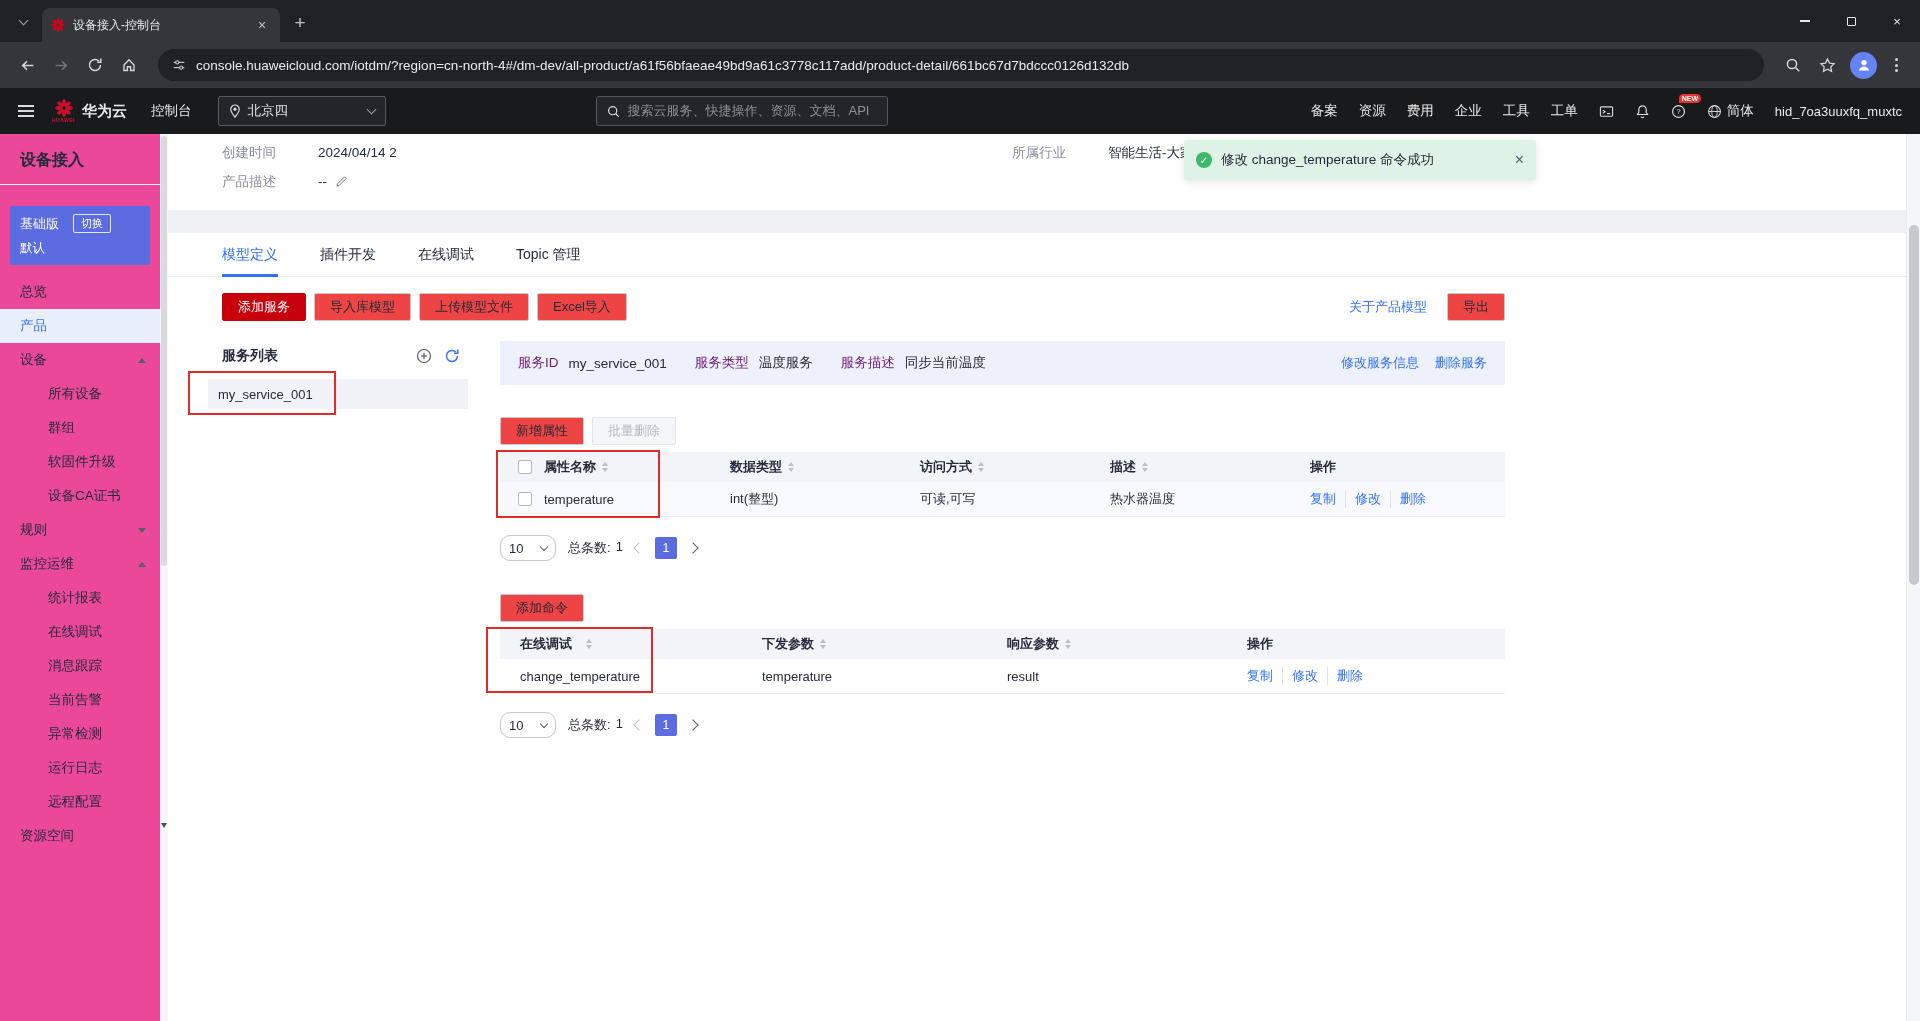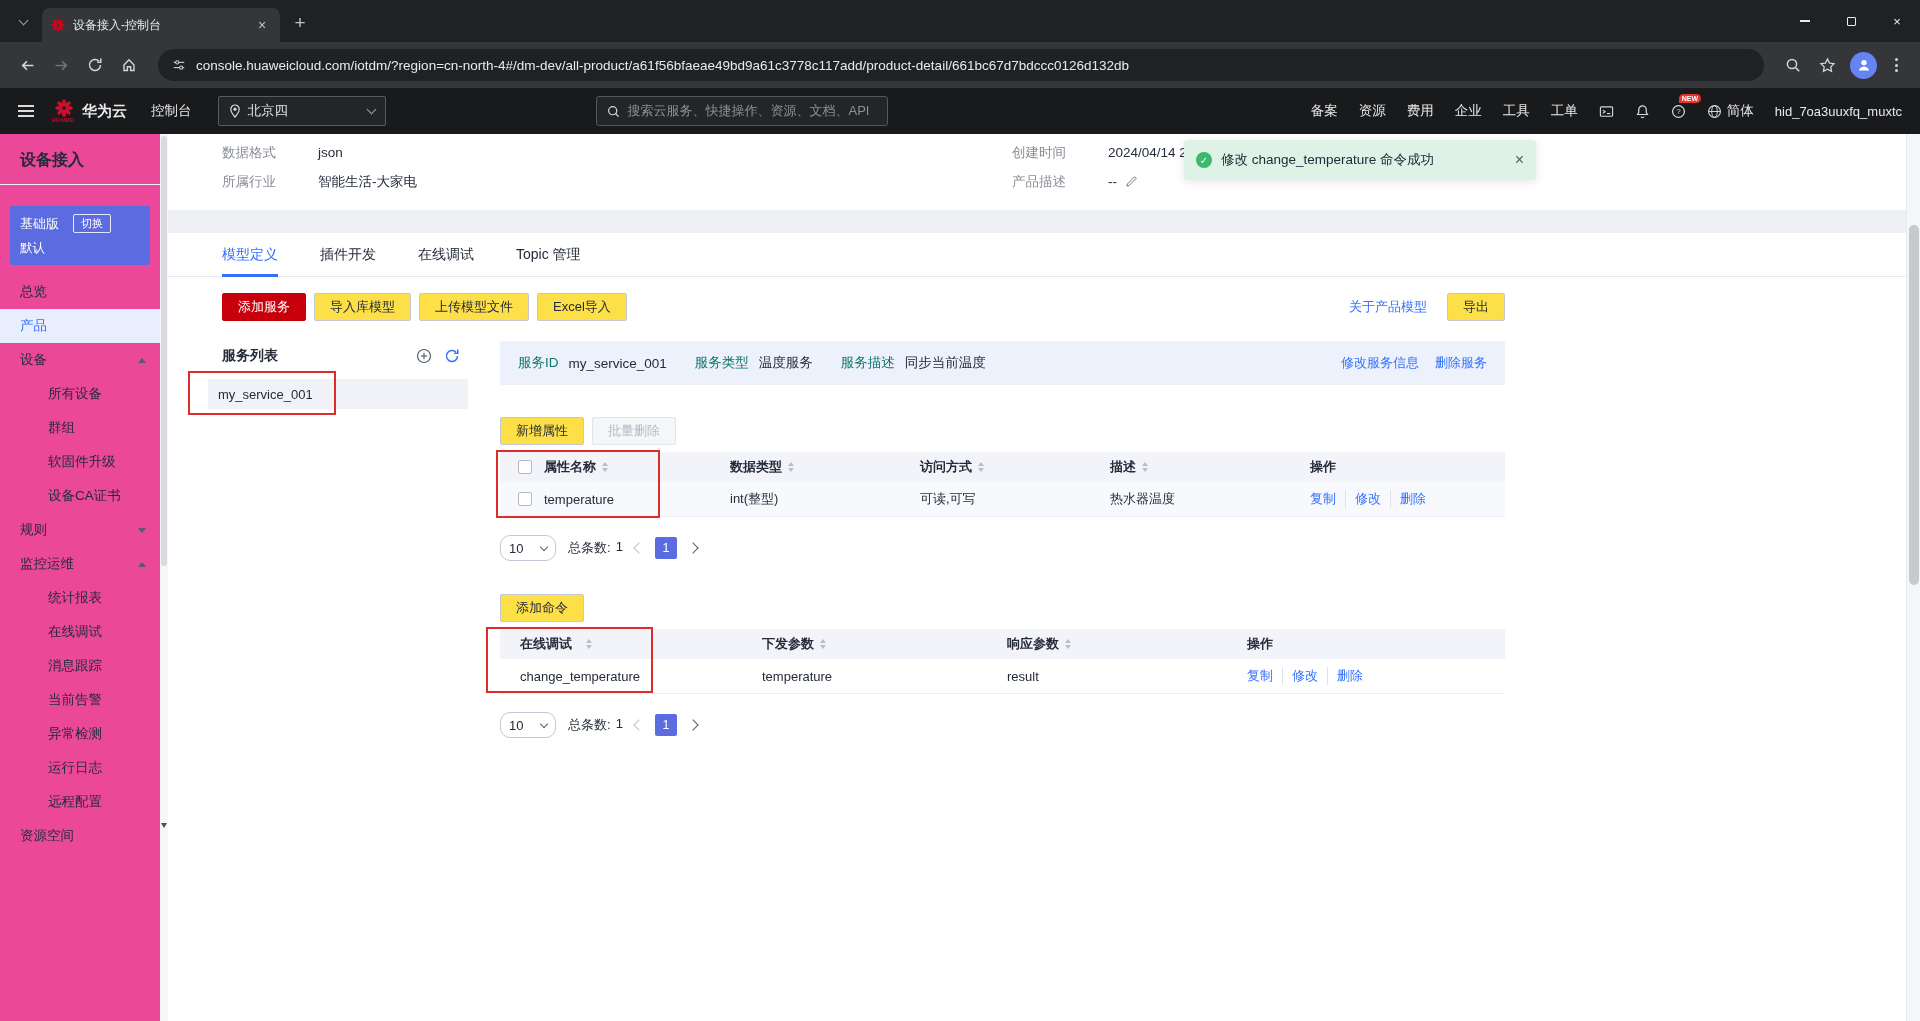--- a/index.html
+++ b/index.html
@@ -75,37 +75,37 @@
 .fld .lbl{width:96px;color:#8a8e99}
 .fld .val{color:#252b3a;display:flex;align-items:center;gap:8px}
 .edit-ic{color:#6b7280;display:flex}
 .gap{height:23px;flex:none}
 .tab-card{flex:1;background:#fff;min-height:0}
 .tabs{display:flex;gap:42px;padding-left:54px;border-bottom:1px solid #e7eaf0;height:44px}
 .tab-item{font-size:14px;display:flex;align-items:center;position:relative;cursor:pointer}
 .tab-item.active{color:var(--accent,#3370ff)}
 .tab-item.active::after{content:"";position:absolute;left:0;right:0;bottom:-1px;height:3px;background:var(--accent,#3370ff)}
 .btn-row{display:flex;align-items:center;gap:8px;margin:16px 0 0 54px;width:1283px}
-.btn{height:28px;padding:0 15px;border:1px solid #c3c8d4;border-radius:2px;background:#fde047;font-size:13px;color:#252b3a;display:inline-flex;align-items:center;justify-content:center;cursor:pointer;white-space:nowrap}
+.btn{height:28px;padding:0 15px;border:1px solid #c3c8d4;border-radius:2px;background:#ef4444;font-size:13px;color:#252b3a;display:inline-flex;align-items:center;justify-content:center;cursor:pointer;white-space:nowrap}
 .btn.red{background:var(--huawei-red,#c7000b);border-color:var(--huawei-red,#c7000b);color:#fff}
 .btn.disabled{background:#f5f6f8;border-color:#e2e5eb;color:#b5bac4;cursor:default}
 .lnk{color:var(--accent,#3370ff);cursor:pointer;text-decoration:none;font-size:13px}
 .spacer{flex:1}
 .cols{display:flex;gap:32px;margin:20px 0 0 40px;align-items:flex-start}
 .svc-panel{width:260px;flex:none}
 .svc-head{display:flex;align-items:center;height:30px;padding:0 8px 0 14px}
 .svc-title{font-weight:bold;font-size:14px}
 .svc-icons{margin-left:auto;display:flex;gap:12px;align-items:center}
 .ico-plus{color:#575d6c;display:flex;cursor:pointer}
 .ico-refresh{color:var(--accent,#3370ff);display:flex;cursor:pointer}
 .svc-list{margin-top:8px}
 .svc-item{height:30px;background:#f1f2f7;display:flex;align-items:center;padding:0 10px;font-size:13px;position:relative;cursor:pointer}
 .detail{width:1005px;flex:none}
 .svc-bar{height:44px;background:#edf1fb;display:flex;align-items:center;padding:0 18px;font-size:13.5px}
-.svc-bar .lbl{color:#0f766e;margin-right:10px}
+.svc-bar .lbl{color:#701a75;margin-right:10px}
 .svc-bar .val{margin-right:28px}
 .svc-bar-links{margin-left:auto;display:flex;gap:16px}
 .prop-btns{display:flex;gap:8px;margin-top:32px}
 .tbl{position:relative;margin-top:7px}
 .thead{display:flex;align-items:center;height:30px;background:#f2f4f9;font-weight:bold;font-size:13px}
 .trow{display:flex;align-items:center;height:35px;font-size:13px;border-bottom:1px solid #edeff4;background:#fff}
 .trow.lav{background:#f8f9fd}
 .pc1{width:230px;display:flex;align-items:center;gap:12px;padding-left:18px}
 .pc2{width:190px}.pc3{width:190px}.pc4{width:200px}.pc5{flex:1;display:flex;align-items:center}
 .cc1{width:262px;padding-left:20px;display:flex;align-items:center;gap:8px}
@@ -399,24 +399,20 @@
 
       <div class="toast">
         <span class="toast-check">✓</span>
         <span>修改 change_temperature 命令成功</span>
         <span class="toast-close">×</span>
       </div>
 
       <section class="info-card">
         <div class="info-grid">
           <div class="fld">
-            <span class="lbl">数据格式</span>
-            <span class="val">json</span>
-          </div>
-          <div class="fld">
             <span class="lbl">创建时间</span>
             <span class="val">2024/04/14 2</span>
           </div>
           <div class="fld">
             <span class="lbl">所属行业</span>
             <span class="val">智能生活-大家电</span>
           </div>
           <div class="fld">
             <span class="lbl">产品描述</span>
             <span class="val">--</span>

